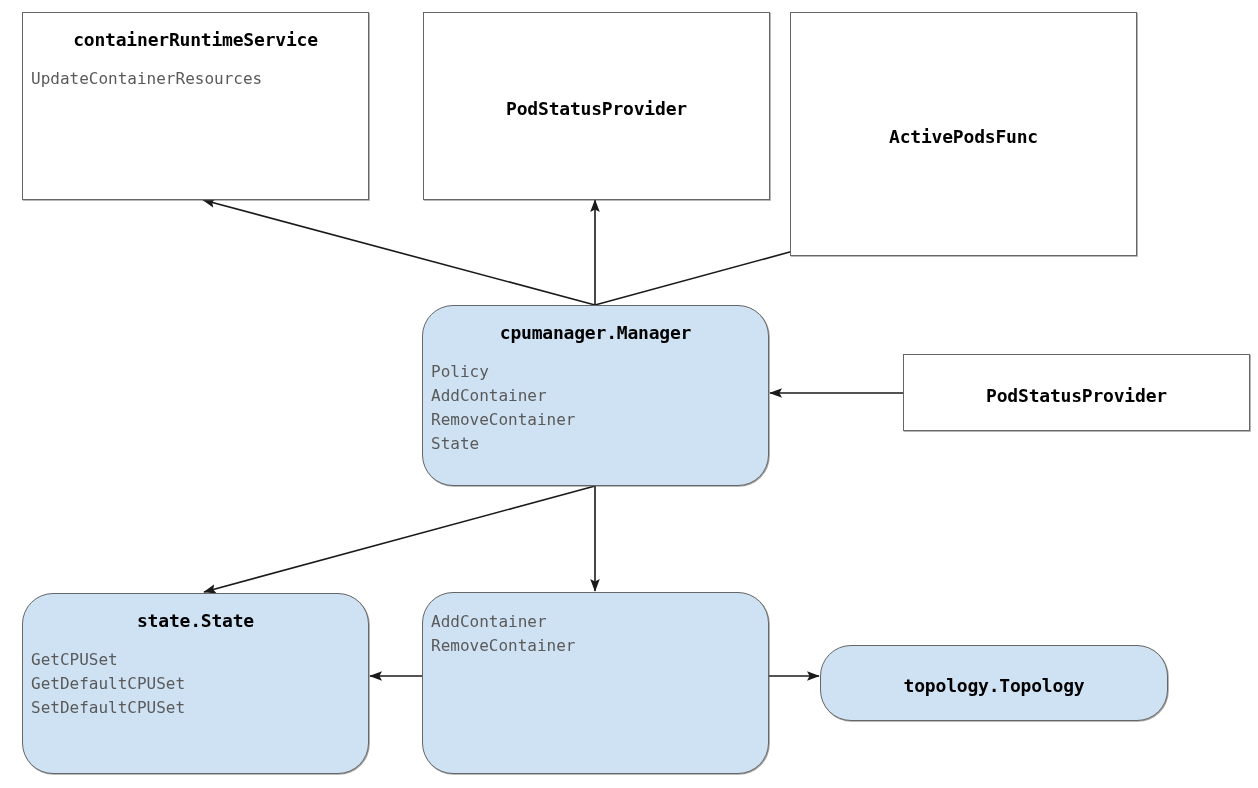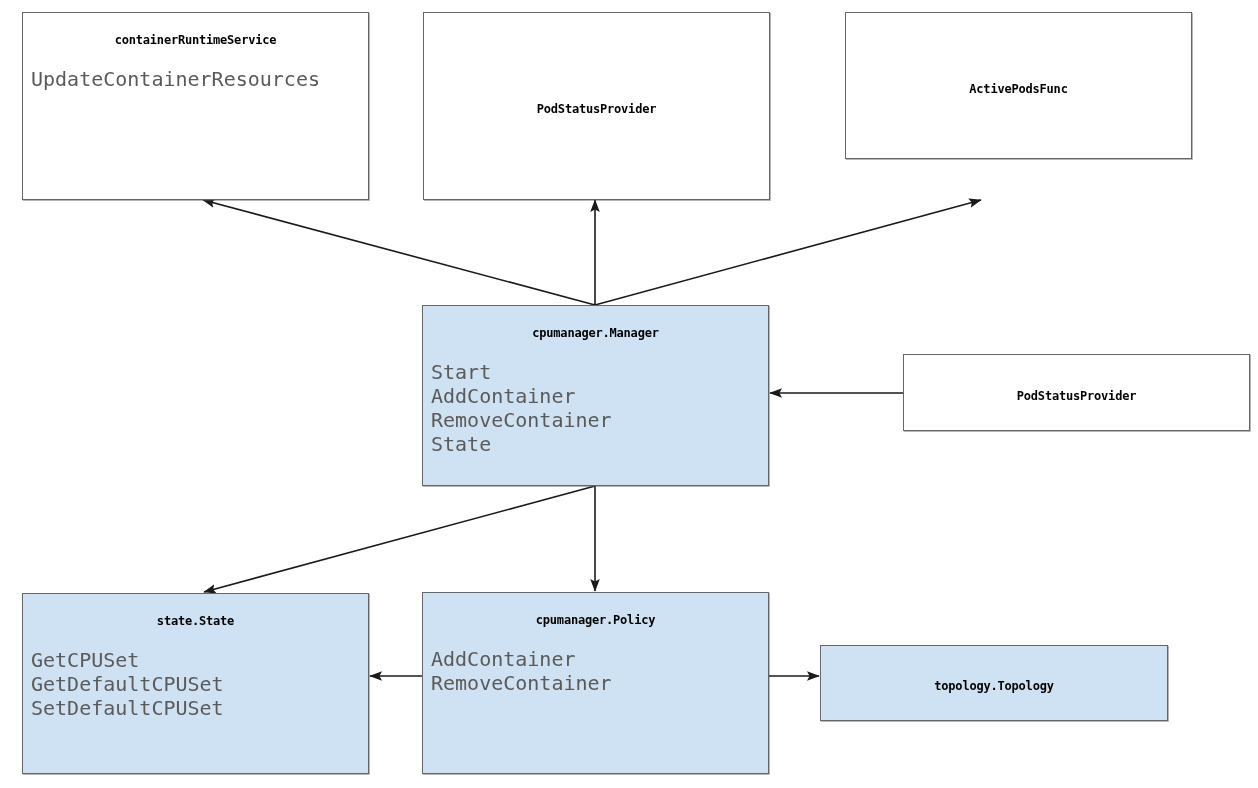--- a/index.html
+++ b/index.html
@@ -25,44 +25,45 @@
   }
   .node {
     position: absolute;
     box-sizing: border-box;
     border: 1.6px solid #666666;
     background: #ffffff;
     box-shadow: 0.8px 0.8px 0 rgba(90,90,90,0.55);
   }
   .node.filled {
     background: #cfe2f3;
+    border-radius: 31px;
   }
   .node-title {
     text-align: center;
     font-family: "DejaVu Sans Mono", "Liberation Mono", monospace;
     font-weight: bold;
-    font-size: 12px;
+    font-size: 18px;
     color: #000000;
     letter-spacing: -0.2px;
     margin-top: 17px;
     line-height: 20px;
     white-space: nowrap;
   }
   .node-title.solo {
     margin-top: 3px;
     position: absolute;
     left: 0;
     right: 0;
     top: 50%;
     transform: translateY(-50%);
   }
   .node-members {
     margin: 17px 0 0 8px;
     font-family: "DejaVu Sans Mono", "Liberation Mono", monospace;
-    font-size: 20px;
+    font-size: 16px;
     line-height: 24px;
     color: #5a5a5a;
     white-space: nowrap;
   }
   .node-member {
     display: block;
   }
 </style>
 </head>
 <body>
@@ -88,45 +89,44 @@
   <div id="node-layer">
       <div class="node" style="left: 22px; top: 12px; width: 347px; height: 188px;">
         <div class="node-title">containerRuntimeService</div>
         <div class="node-members">
           <span class="node-member">UpdateContainerResources</span>
         </div>
       </div>
       <div class="node" style="left: 423px; top: 12px; width: 347px; height: 188px;">
         <div class="node-title solo">PodStatusProvider</div>
       </div>
-      <div class="node" style="left: 845px; top: 12px; width: 347px; height: 147px;">
+      <div class="node" style="left: 790px; top: 12px; width: 347px; height: 244px;">
         <div class="node-title solo">ActivePodsFunc</div>
       </div>
       <div class="node filled" style="left: 422px; top: 305px; width: 347px; height: 181px;">
         <div class="node-title">cpumanager.Manager</div>
         <div class="node-members">
-          <span class="node-member">Start</span>
+          <span class="node-member">Policy</span>
           <span class="node-member">AddContainer</span>
           <span class="node-member">RemoveContainer</span>
           <span class="node-member">State</span>
         </div>
       </div>
       <div class="node" style="left: 903px; top: 354px; width: 347px; height: 77px;">
         <div class="node-title solo">PodStatusProvider</div>
       </div>
       <div class="node filled" style="left: 22px; top: 593px; width: 347px; height: 181px;">
         <div class="node-title">state.State</div>
         <div class="node-members">
           <span class="node-member">GetCPUSet</span>
           <span class="node-member">GetDefaultCPUSet</span>
           <span class="node-member">SetDefaultCPUSet</span>
         </div>
       </div>
       <div class="node filled" style="left: 422px; top: 592px; width: 347px; height: 182px;">
-        <div class="node-title">cpumanager.Policy</div>
         <div class="node-members">
           <span class="node-member">AddContainer</span>
           <span class="node-member">RemoveContainer</span>
         </div>
       </div>
       <div class="node filled" style="left: 820px; top: 645px; width: 348px; height: 76px;">
         <div class="node-title solo">topology.Topology</div>
       </div>
     </div>
 </div>

